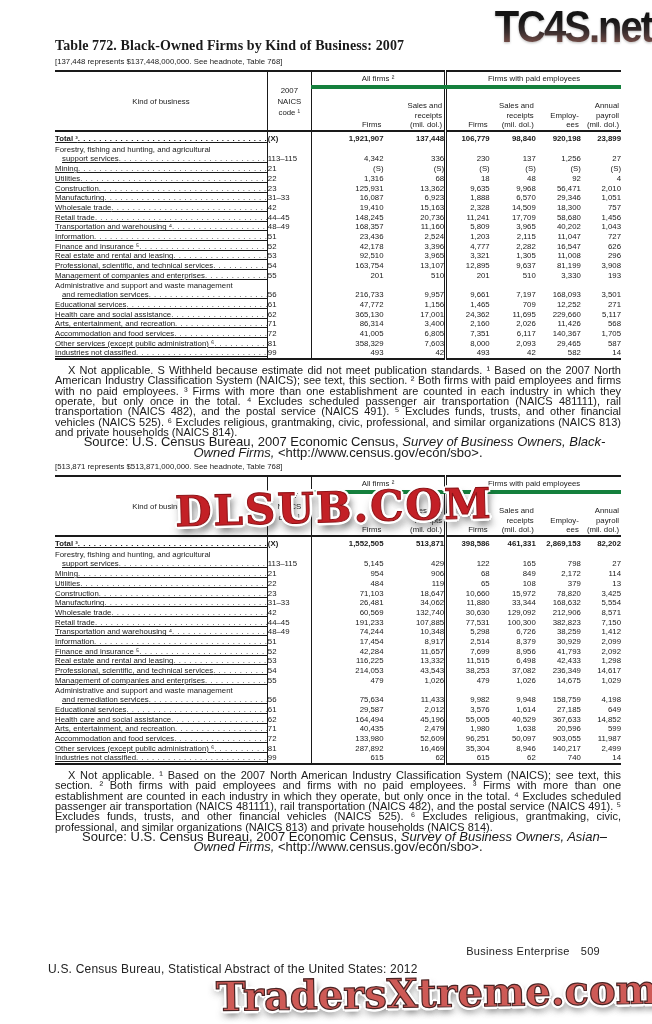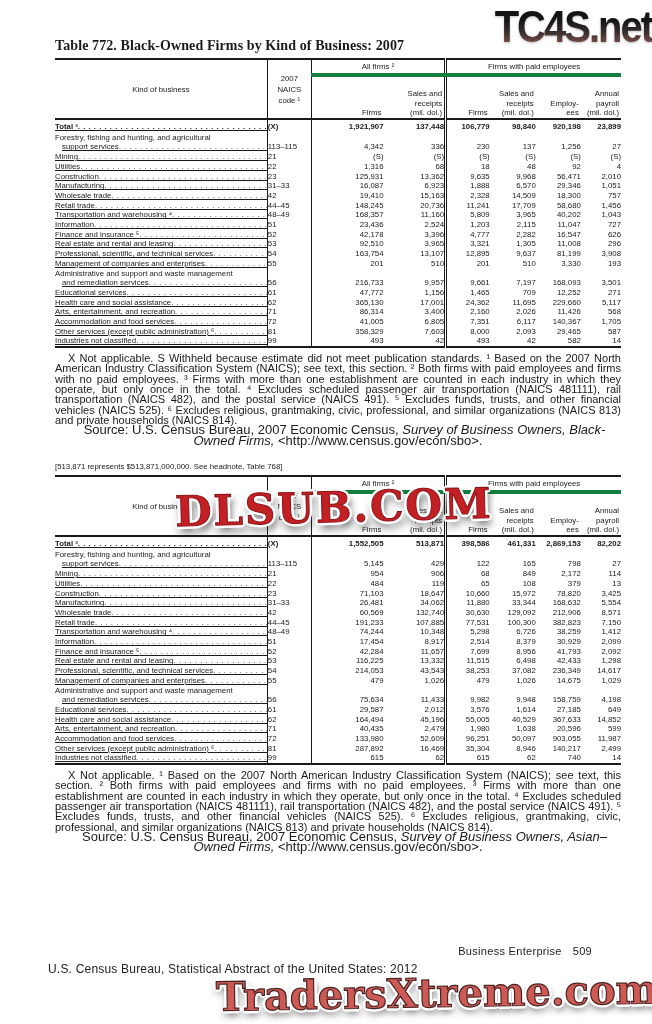--- a/index.html
+++ b/index.html
@@ -40,21 +40,21 @@
   .leader { display:flex; align-items:baseline;text-decoration:underline; }
   .leader > span.txt { white-space:nowrap; }
   .dots { flex:1 1 auto; overflow:hidden; white-space:nowrap; }
   .dots::before { content:" . . . . . . . . . . . . . . . . . . . . . . . . . . . . . . . . . . . . . . . . . . . . . . . . . . . . . . . . . . . . . . . . . . . . . . . . . . . . . . . ."; letter-spacing:.5px; }
   .l2 { padding-left:7px; }
 
   .notes  { margin-top:5px; font-size:11px; line-height:10.3px; text-align:justify; text-indent:13px; }
   .source { font-size:13px; line-height:10.3px; text-indent:13px;text-align:center; }
   .source .it { font-style:italic; }
 
-  .biz  { position:absolute; top:945px; right:60px; font-size:11px; letter-spacing:.3px; color:#222; }
+  .biz  { position:absolute; top:945px; right:52px; font-size:11px; letter-spacing:.3px; color:#222; }
   .biz .pg { margin-left:11px; }
   .attr { position:absolute; top:962px; left:48px; font-size:12px; letter-spacing:.2px; color:#222; }
 
   .wm-top { position:absolute; top:2px; right:0; font-weight:bold; font-size:40px; letter-spacing:-2px;
             font-family:"Liberation Sans", sans-serif; transform:scaleY(1.12); transform-origin:top right;
             background:linear-gradient(180deg,#141414 35%, #3a2e2e 60%, #9a6158 95%);
             -webkit-background-clip:text; background-clip:text; color:transparent;
             filter:drop-shadow(0 1px 1px rgba(0,0,0,.25)); white-space:nowrap; }
 
   .wm-mid { position:absolute; left:175px; top:483px; font-family:"DejaVu Serif", serif; font-weight:bold;
@@ -73,20 +73,21 @@
 </style>
 </head>
 <body>
 
 <div class="page">
 
   <div class="wm-top">TC4S.net</div>
 
   <div class="section" id="sec772">
     <div class="tbl-title">Table 772. Black-Owned Firms by Kind of Business: 2007</div>
+    <div class="headnote">[137,448 represents $137,448,000,000. See headnote, Table 768]</div>
     <table class="data">
       <colgroup>
         <col style="width:212px">
           <col style="width:44px">
           <col style="width:72px">
           <col style="width:62px">
         <col style="width:44px">
           <col style="width:46px">
           <col style="width:45px">
           <col style="width:40px">

